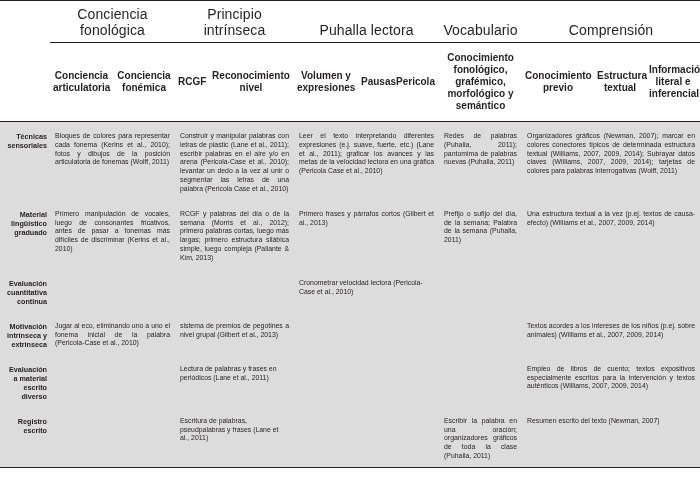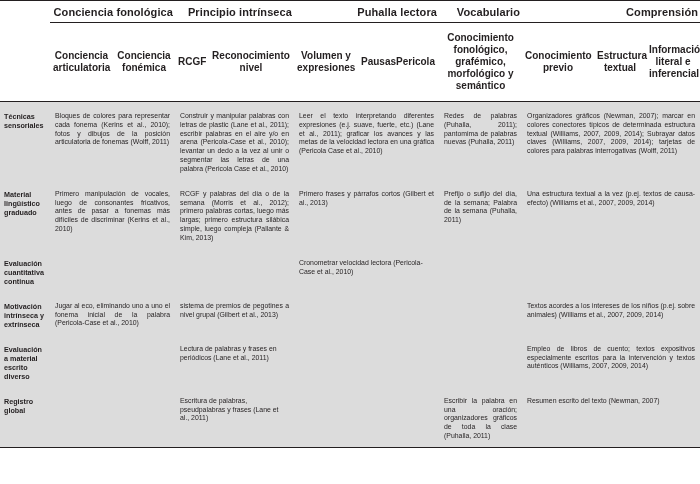--- a/index.html
+++ b/index.html
@@ -17,23 +17,23 @@
   }
   table.matrix{
     border-collapse:collapse;
     width:700px;
     table-layout:fixed;
   }
   
   .rule-top td{border-top:1.6px solid #231f20;}
   .group-row td{
     padding:5px 2px 4px 2px;
-    text-align:right;
-    font-size:11px;
-    font-weight:bold;
+    text-align:center;
+    font-size:14px;
+    font-weight:normal;
     letter-spacing:.1px;
     vertical-align:bottom;
   }
   .group-row td.grp{border-bottom:1px solid #231f20;}
   .sub-row td{
     padding:9px 3px 9px 3px;
     text-align:center;
     font-size:10px;
     font-weight:bold;
     line-height:1.2;
@@ -45,21 +45,21 @@
     font-size:6.9px;
     line-height:1.28;
     text-align:justify;
     vertical-align:top;
     padding:6px 5px 6px 5px;
     hyphens:auto;
   }
   .body-row td.rowhead{
     font-weight:bold;
     font-size:7.2px;
-    text-align:left;
+    text-align:right;
     padding-left:4px;
     padding-right:3px;
     line-height:1.25;
   }
   .body-row td.nojust{text-align:left;}
   .bottom-rule td{
     border-top:1.6px solid #231f20;
     height:0;padding:0;font-size:0;line-height:0;background:#fff;
   }
   .spacer-row td{background:#dcdcdc;height:4px;padding:0;font-size:0;line-height:0;}
@@ -175,21 +175,21 @@
       <td colspan="3"></td>
       <td colspan="1"></td>
       <td colspan="3">Empleo de libros de cuento; textos expositivos especialmente escritos para la intervención y textos auténticos (Williams, 2007, 2009, 2014)</td>
     </tr>
 
     <tr class="spacer-row">
           <td colspan="12"></td>
         </tr>
 
     <tr class="body-row">
-      <td class="rowhead">Registro global</td>
+      <td class="rowhead">Registro escrito</td>
       <td colspan="2"></td>
       <td colspan="2" class="nojust">Escritura de palabras, pseudpalabras y frases (Lane et al., 2011)</td>
       <td colspan="3"></td>
       <td colspan="1">Escribir la palabra en una oración; organizadores gráficos de toda la clase (Puhalla, 2011)</td>
       <td colspan="3" class="nojust">Resumen escrito del texto (Newman, 2007)</td>
     </tr>
 
     <tr class="bottom-rule">
       <td colspan="12"></td>
     </tr>

